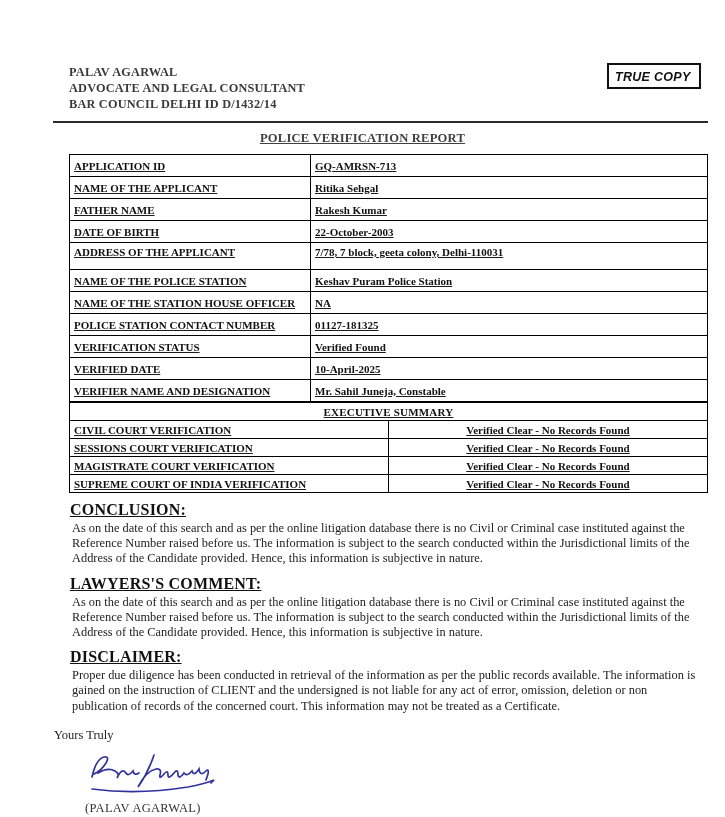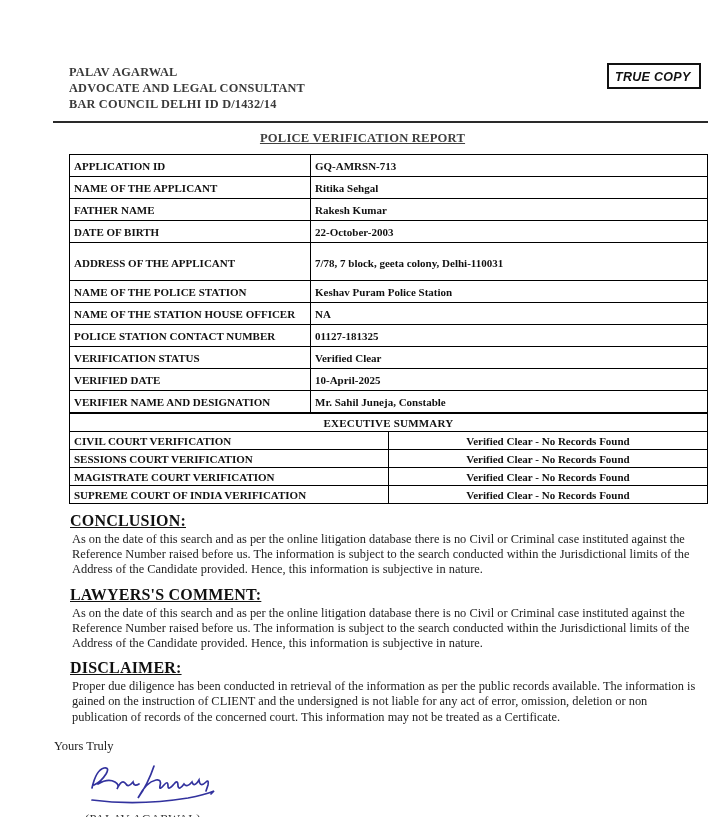--- a/index.html
+++ b/index.html
@@ -40,31 +40,32 @@
     text-align:center;
     font-weight:bold;font-size:12.6px;
     text-decoration:underline;
     color:#404040;letter-spacing:.2px;
   }
   
   table{
     border-collapse:collapse;
     margin-left:69px;width:639px;
     table-layout:fixed;
+    text-decoration:underline;
   }
   .details{margin-top:8px;}
   .summary{margin-top:0;}
   td,th{
     border:1px solid #000;
     font-size:11px;font-weight:bold;color:#111;
     padding:2px 4px;vertical-align:middle;
     overflow:hidden;white-space:nowrap;
   }
   .details td{height:17px;}
-  .details tr:nth-child(5) td{height:21px;vertical-align:top;padding-top:14px;}
+  .details tr:nth-child(5) td{height:21px;vertical-align:top;padding-top:3px;}
   .details .lbl{width:232px;}
   .summary .lbl{width:232px;}
   .summary td{height:13px;}
   .summary-title th{
     text-align:center;height:13px;
     font-size:11px;letter-spacing:.2px;
   }
   .val-center{text-align:center;}
   .details{border:1.5px solid #000;}
   .summary{border:1.5px solid #000;}
@@ -134,21 +135,21 @@
         <tr>
           <td class="lbl">NAME OF THE STATION HOUSE OFFICER</td>
           <td>NA</td>
         </tr>
         <tr>
           <td class="lbl">POLICE STATION CONTACT NUMBER</td>
           <td>01127-181325</td>
         </tr>
         <tr>
           <td class="lbl">VERIFICATION STATUS</td>
-          <td>Verified Clear</td>
+          <td>Verified Found</td>
         </tr>
         <tr>
           <td class="lbl">VERIFIED DATE</td>
           <td>10-April-2025</td>
         </tr>
         <tr>
           <td class="lbl">VERIFIER NAME AND DESIGNATION</td>
           <td>Mr. Sahil Juneja, Constable</td>
         </tr>
       </tbody>

